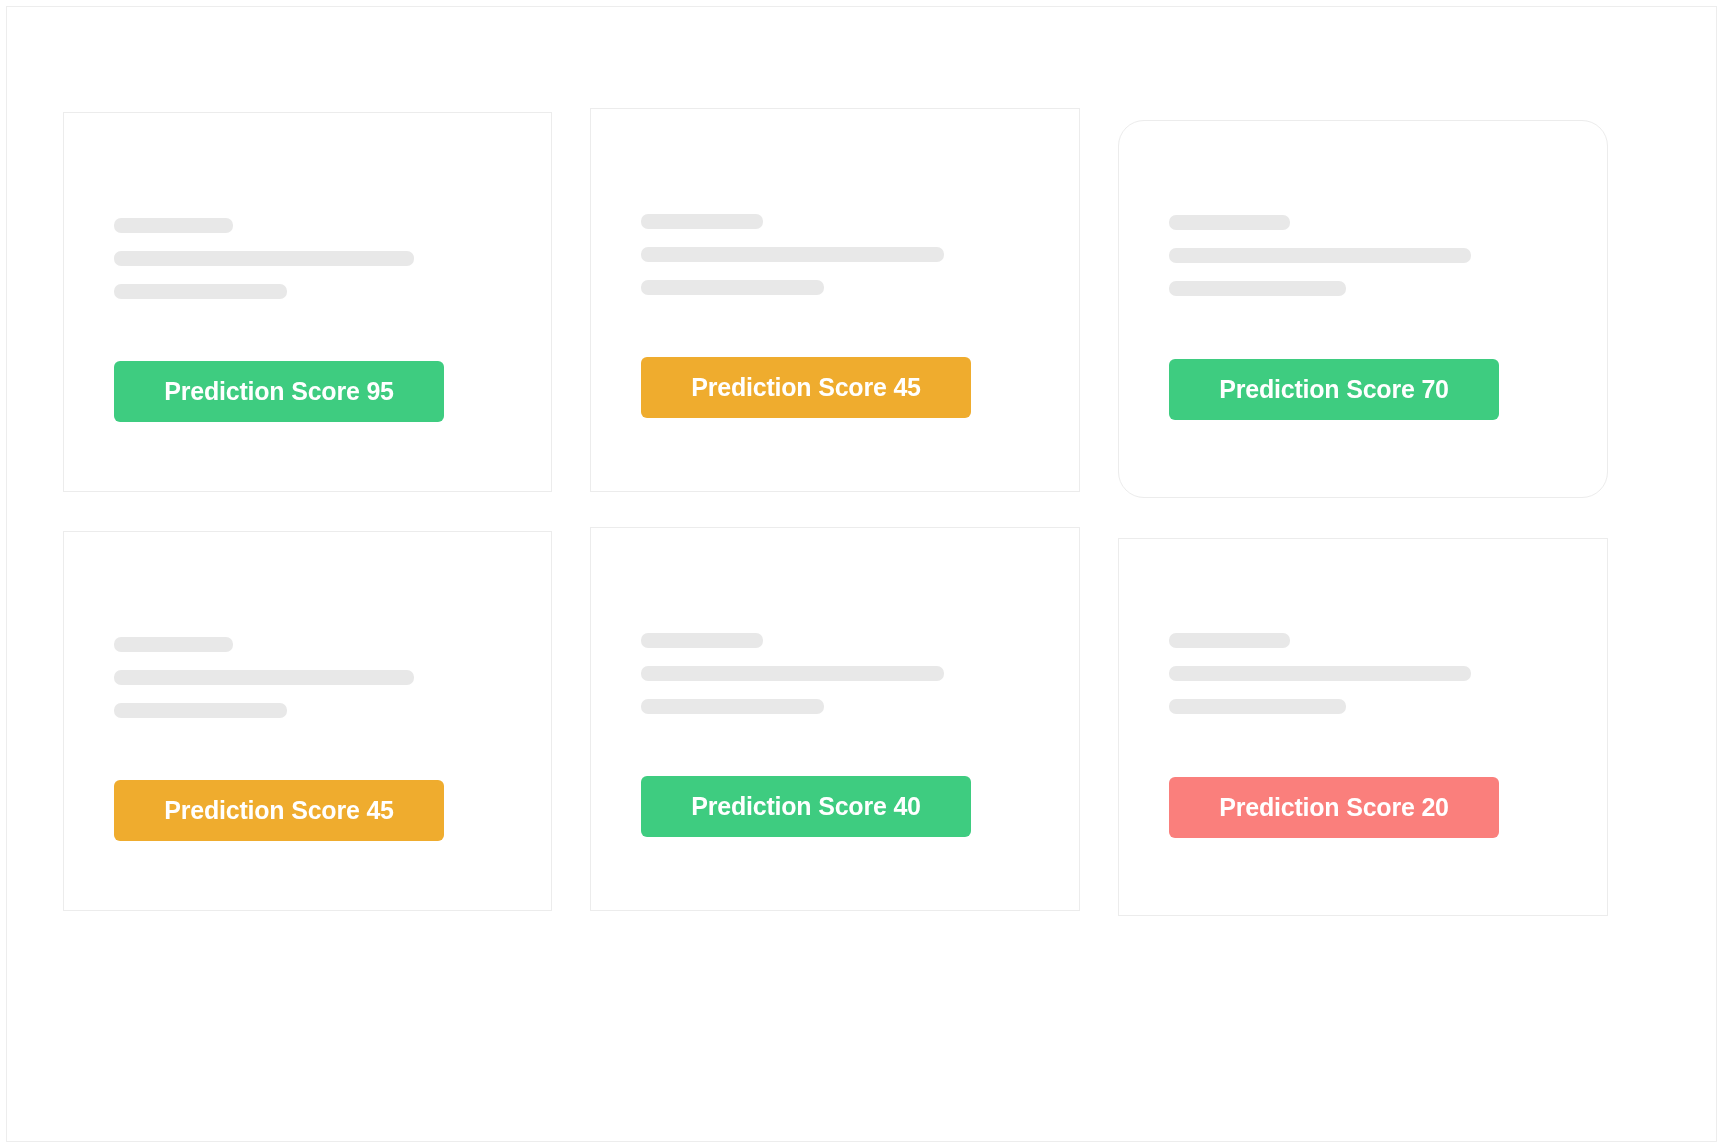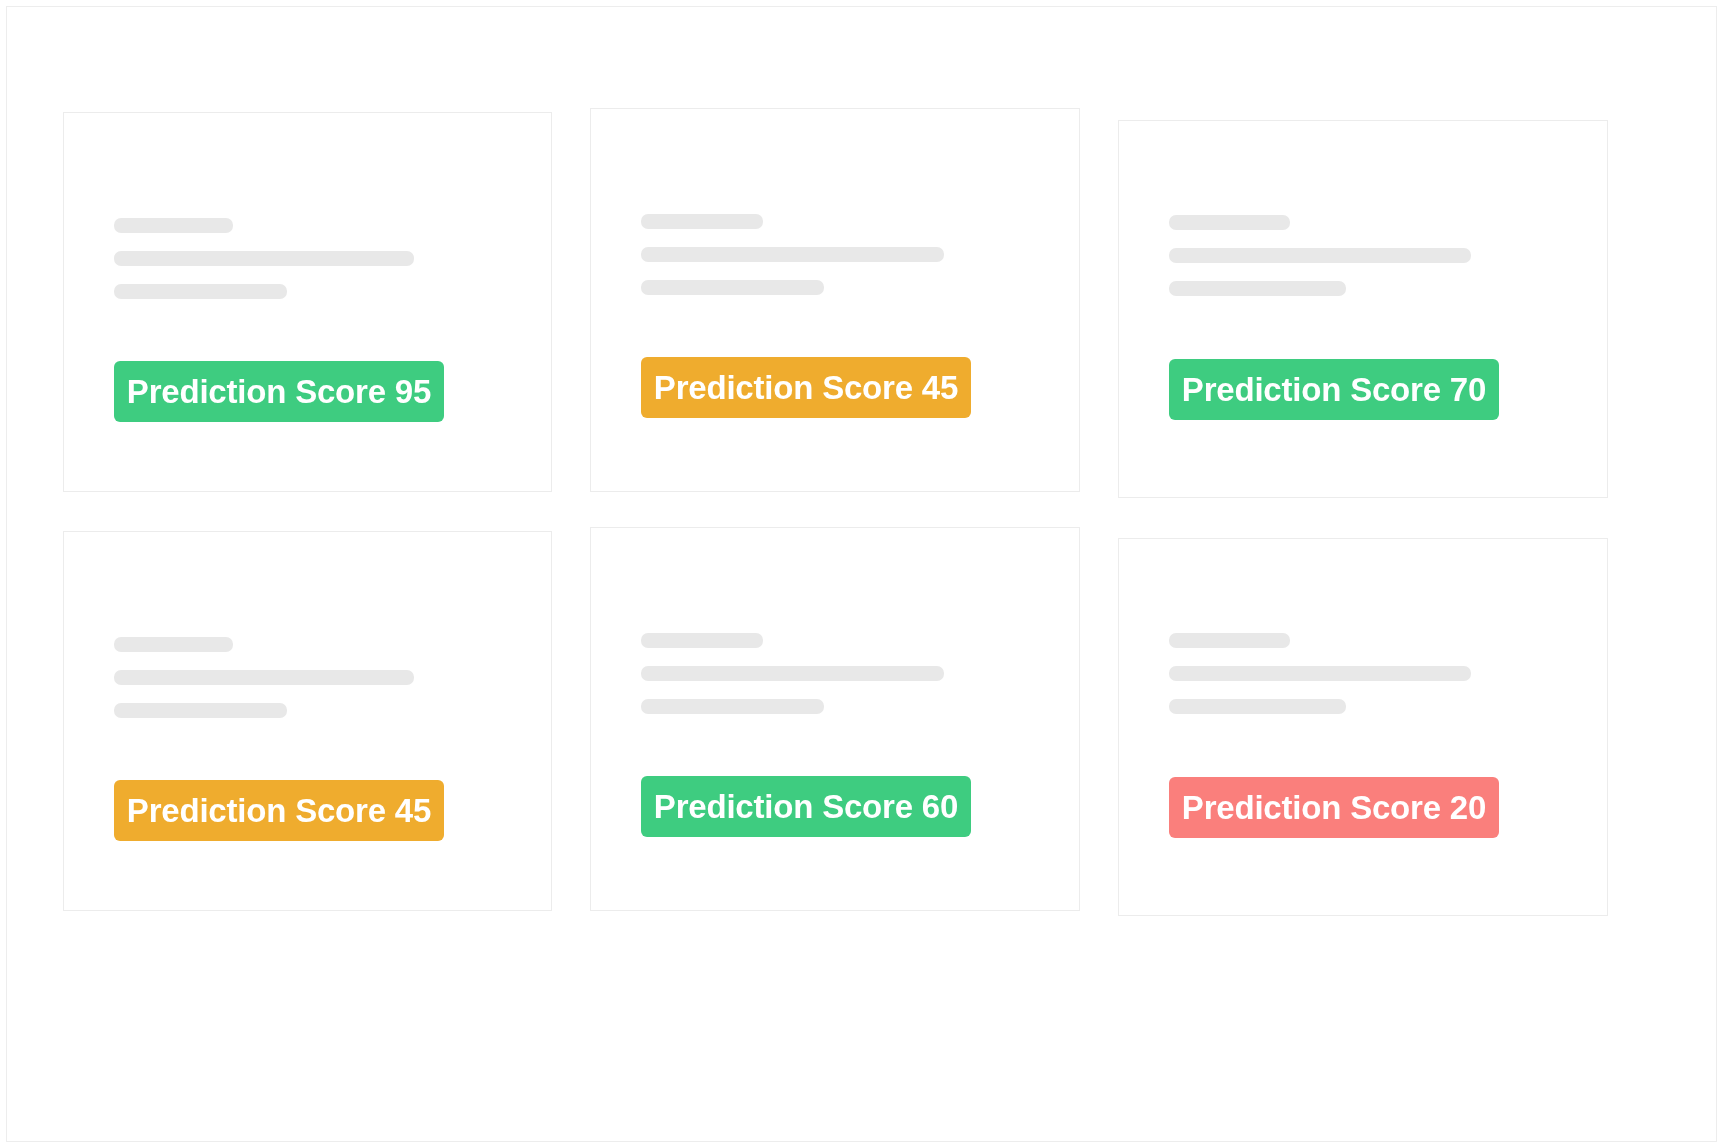--- a/index.html
+++ b/index.html
@@ -27,21 +27,21 @@
     height: 810px;
   }
   .card {
     position: absolute;
     background: #ffffff;
     border: 1px solid #ECECEC;
   }
   
   .c1 { left: 0px;    top: 5px;  width: 489px; height: 380px; }
   .c2 { left: 527px;  top: 1px;  width: 490px; height: 384px; }
-  .c3 { left: 1055px; top: 13px; width: 490px; height: 378px; }
+  .c3 { left: 1055px; top: 13px; width: 490px; height: 378px; border-radius: 26px; }
   
   .c4 { left: 0px;    top: 424px; width: 489px; height: 380px; }
   .c5 { left: 527px;  top: 420px; width: 490px; height: 384px; }
   .c6 { left: 1055px; top: 431px; width: 490px; height: 378px; }
 
   .card-body {
     position: absolute;
     left: 50px;
     right: 30px;
     top: 0;
@@ -76,21 +76,21 @@
   .score-button {
     position: absolute;
     left: 0;
     top: 248px;
     width: 330px;
     height: 61px;
     border: none;
     border-radius: 6px;
     color: #ffffff;
     font-family: "Liberation Sans", sans-serif;
-    font-size: 33px;
+    font-size: 25px;
     font-weight: bold;
     letter-spacing: -0.2px;
     cursor: pointer;
     display: flex;
     align-items: center;
     justify-content: center;
     line-height: 1;
   }
   .c3 .score-button, .c6 .score-button { top: 238px; }
   .c2 .score-button, .c5 .score-button { top: 248px; }
@@ -145,21 +145,21 @@
       </div>
     </div>
 
     <div class="card c5" style="border-color: rgb(236, 236, 236);">
       <div class="card-body">
         <div class="skeleton-group">
           <div class="bar short" style="background-color: rgb(232, 232, 232);"></div>
           <div class="bar long" style="background-color: rgb(232, 232, 232);"></div>
           <div class="bar medium" style="background-color: rgb(232, 232, 232);"></div>
         </div>
-        <button class="score-button" style="background-color: rgb(62, 204, 128);">Prediction Score 60</button>
+        <button class="score-button" style="background-color: rgb(62, 204, 128);">Prediction Score 40</button>
       </div>
     </div>
 
     <div class="card c6" style="border-color: rgb(236, 236, 236);">
       <div class="card-body">
         <div class="skeleton-group">
           <div class="bar short" style="background-color: rgb(232, 232, 232);"></div>
           <div class="bar long" style="background-color: rgb(232, 232, 232);"></div>
           <div class="bar medium" style="background-color: rgb(232, 232, 232);"></div>
         </div>

